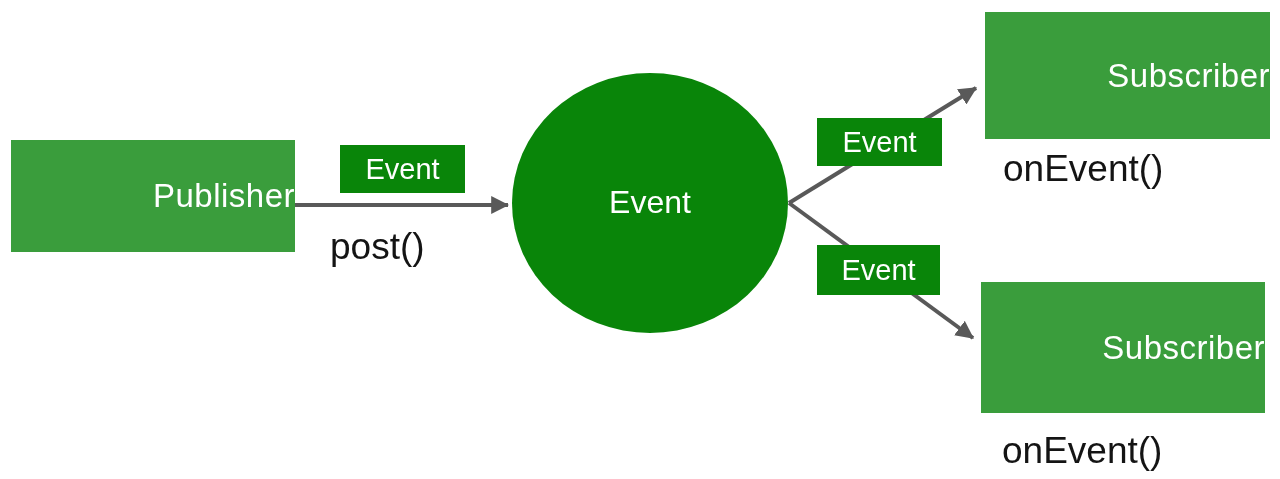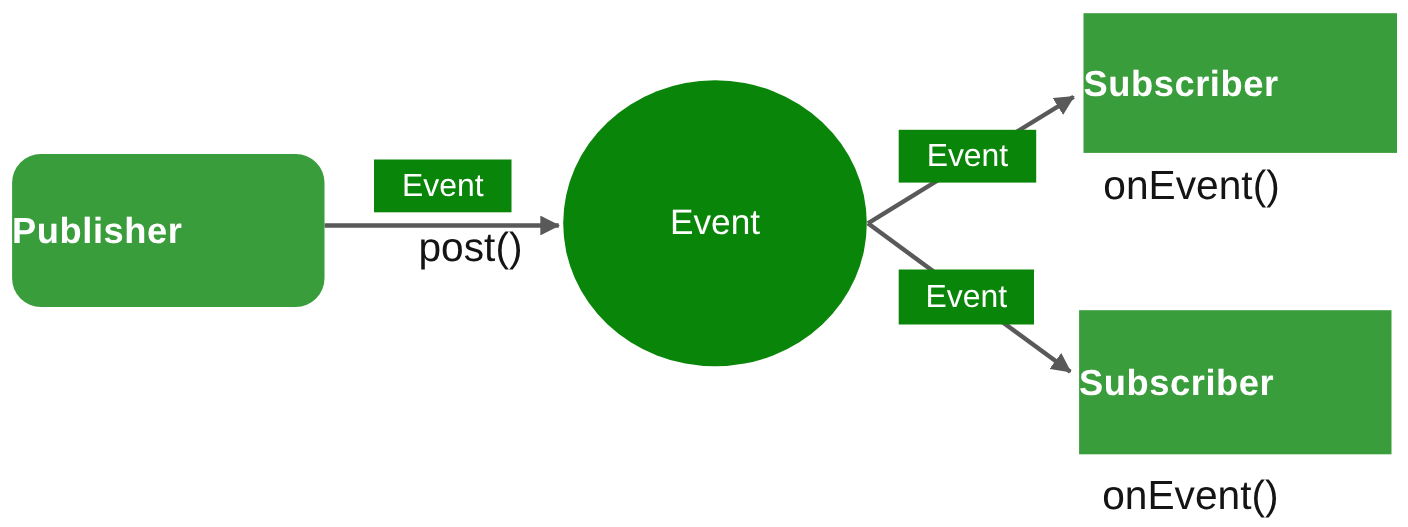--- a/index.html
+++ b/index.html
@@ -30,23 +30,23 @@
   }
   .arrows .arrowhead-shape { fill: var(--arrow-gray); }
 
   .node-box {
     position: absolute;
     z-index: 2;
     background: var(--node-green);
     color: var(--label-text);
     display: flex;
     align-items: center;
-    justify-content: flex-start;
+    justify-content: flex-end;
     font-size: 33px;
-    font-weight: 700;
+    font-weight: 400;
     letter-spacing: 0.5px;
   }
   .event-tag {
     position: absolute;
     z-index: 3;
     background: var(--accent-green);
     color: var(--label-text);
     display: flex;
     align-items: center;
     justify-content: center;
@@ -70,23 +70,23 @@
   }
   .method-label {
     position: absolute;
     z-index: 2;
     color: var(--method-text);
     font-size: 37px;
     font-weight: 400;
     line-height: 1.1;
     white-space: nowrap;
   }
-  .publisher        { left: 11px;  top: 140px; width: 284px; height: 139px; border-radius: 26px; }
+  .publisher        { left: 11px;  top: 140px; width: 284px; height: 112px; }
   .event-tag-post   { left: 340px; top: 145px; width: 125px; height: 48px; }
-  .post-method      { left: 330px; top: 205px; width: 145px; text-align: right; }
+  .post-method      { left: 330px; top: 227px; width: 145px; text-align: left; }
   .bus              { left: 512px; top: 73px;  width: 276px; height: 260px; }
   .event-tag-top    { left: 817px; top: 118px; width: 125px; height: 48px; }
   .event-tag-bottom { left: 817px; top: 245px; width: 123px; height: 50px; }
   .subscriber-top   { left: 985px; top: 12px;  width: 285px; height: 127px; }
   .onevent-top      { left: 1003px; top: 149px; }
   .subscriber-bottom{ left: 981px; top: 282px; width: 284px; height: 131px; }
   .onevent-bottom   { left: 1002px; top: 431px; }
 </style>
 </head>
 <body>

